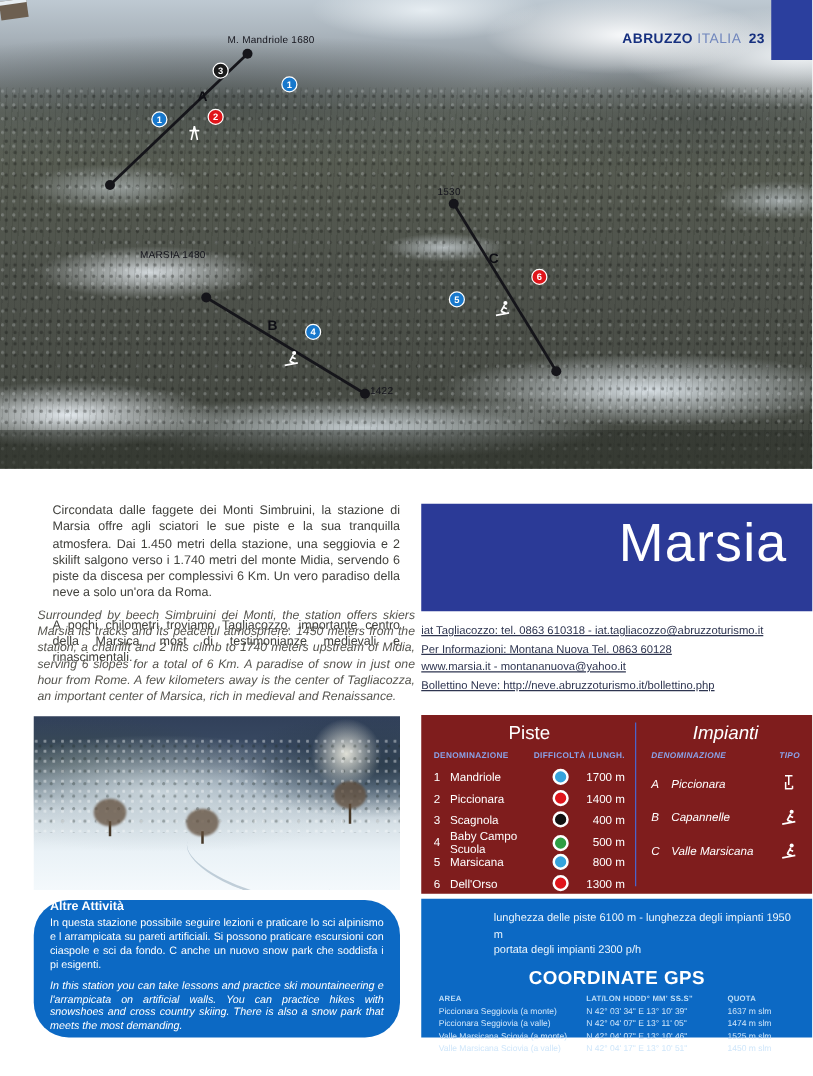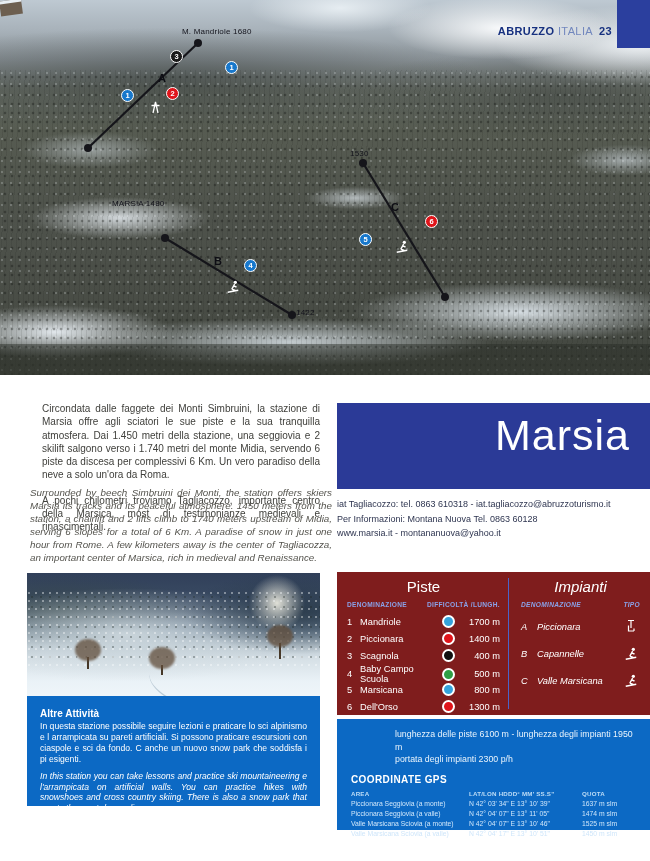--- a/index.html
+++ b/index.html
@@ -60,50 +60,50 @@
     background-image:
       radial-gradient(circle at 2px 2px, rgba(250,252,253,.5) 1px, transparent 1.5px),
       radial-gradient(circle at 5px 6px, rgba(30,40,36,.4) 1px, transparent 1.5px);
     background-size:7px 8px,9px 10px;}
   .tree{position:absolute;width:2px;background:#463828;}
   .tree::before{content:"";position:absolute;left:-12px;top:-18px;width:26px;height:22px;border-radius:50%;
     background:rgba(96,76,58,.75);filter:blur(1px);}
   .ski-track{position:absolute;left:120px;top:96px;width:120px;height:44px;border-radius:50%;
     border-bottom:2px solid rgba(150,172,188,.55);transform:rotate(18deg);}
 
-  .activities-box{left:27px;top:696px;width:293px;height:110px;background:#0c69c4;color:#fff;
-    box-sizing:border-box;padding:12px 13px;}
+  .activities-box{left:27px;top:720px;width:293px;height:110px;background:#0c69c4;color:#fff;
+    box-sizing:border-box;padding:0 13px;border-radius:28px;}
   .act-title{font-size:10px;font-weight:bold;margin:0 0 2px 0;}
   .act-body{font-size:8.6px;line-height:10.9px;text-align:justify;margin:0 0 6px 0;}
   .act-title-en{font-size:10px;font-weight:bold;font-style:italic;margin:0 0 2px 0;}
   .act-body-en{font-size:8.6px;line-height:10.9px;font-style:italic;text-align:justify;margin:0;}
 
   
   .title-box{left:337px;top:403px;width:319px;height:86px;background:#2b3a97;}
   .resort-title{position:absolute;right:26px;top:8px;color:#ffffff;font-size:43px;font-weight:400;letter-spacing:1px;}
-  .contact{left:337px;top:497px;width:313px;font-size:9px;line-height:14.6px;color:#2e3550;white-space:nowrap;}
+  .contact{left:337px;top:497px;width:313px;font-size:9px;line-height:14.6px;color:#2e3550;white-space:nowrap;text-decoration:underline;}
 
   .tables-box{left:337px;top:572px;width:313px;height:143px;background:#7f1d1d;color:#fff;}
   .tables-divider{position:absolute;left:171px;top:6px;width:1px;height:131px;background:#4b63c8;}
   .tpanel{position:absolute;top:0;height:143px;box-sizing:border-box;}
   .tpanel-piste{left:0;width:171px;padding:6px 8px 0 10px;}
   .tpanel-impianti{left:172px;width:141px;padding:6px 10px 0 12px;font-style:italic;}
   .tbl-title{text-align:center;font-size:15px;margin:0 0 6px 0;font-weight:400;}
   .tbl-head{display:flex;justify-content:space-between;font-size:6.6px;font-weight:bold;
     letter-spacing:.3px;color:#8aa2e8;margin-bottom:5px;}
   .p-row{display:grid;grid-template-columns:13px 1fr 16px 42px;align-items:center;height:17px;font-size:9.3px;}
   .p-dot{width:9px;height:9px;border-radius:50%;border:2px solid #fff;box-sizing:content-box;}
   .p-len{text-align:right;}
   .i-row{display:grid;grid-template-columns:16px 1fr 18px;align-items:center;height:27px;font-size:9.3px;}
   .lift-icon{display:flex;align-items:center;justify-content:center;}
 
   .gps-box{left:337px;top:719px;width:313px;height:111px;background:#0c69c4;color:#fff;
     box-sizing:border-box;padding:9px 14px;}
   .gps-summary{font-size:8.8px;line-height:12.5px;margin:0;color:#eaf4fc;padding-left:44px;}
-  .gps-title{font-size:10px;font-weight:bold;letter-spacing:.4px;margin:8px 0 4px 0;}
+  .gps-title{font-size:15px;font-weight:bold;letter-spacing:.4px;margin:8px 0 4px 0;text-align:center;}
   .gps-grid{display:grid;grid-template-columns:118px 113px 54px;}
   .gps-h{font-size:6.2px;font-weight:bold;color:#bcdcf6;letter-spacing:.2px;line-height:10px;}
   .gps-c{font-size:6.8px;color:#cfe6fa;line-height:10.2px;white-space:nowrap;}
 </style>
 </head>
 <body>
 
 <div class="page">
 
   <div class="abs aerial">
@@ -188,20 +188,21 @@
   </div>
 
   <div class="abs title-box">
     <span class="resort-title">Marsia</span>
   </div>
 
   <div class="abs contact">
     <div>iat Tagliacozzo: tel. 0863 610318 - iat.tagliacozzo@abruzzoturismo.it</div>
     <div>Per Informazioni: Montana Nuova  Tel. 0863 60128</div>
     <div>www.marsia.it - montananuova@yahoo.it</div>
+    <div>Bollettino Neve: http://neve.abruzzoturismo.it/bollettino.php</div>
   </div>
 
   <div class="abs tables-box">
     <div class="tables-divider"></div>
 
     <div class="tpanel tpanel-piste">
       <p class="tbl-title">Piste</p>
       <div class="tbl-head">
         <span>DENOMINAZIONE</span>
         <span>DIFFICOLTÀ /LUNGH.</span>

